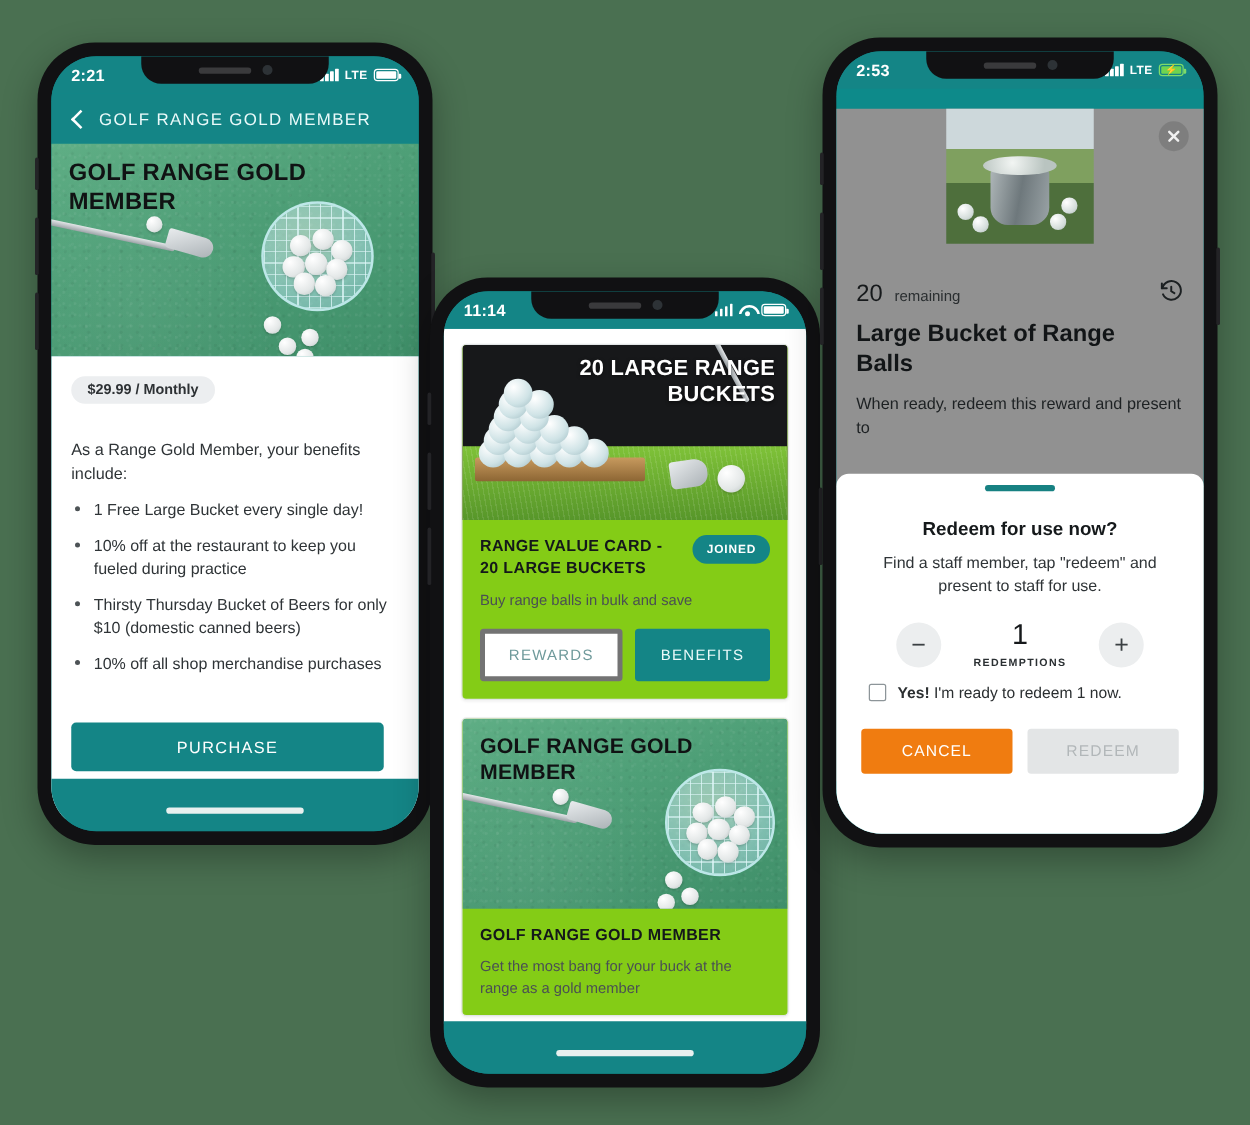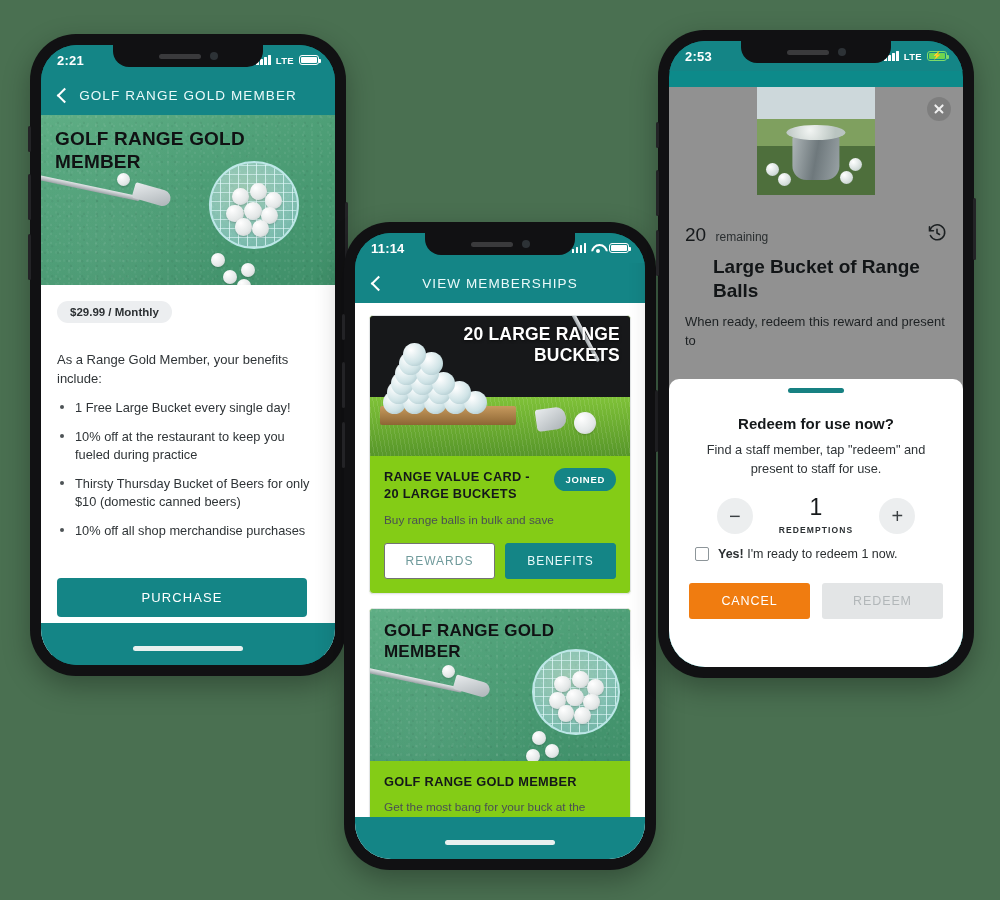--- a/index.html
+++ b/index.html
@@ -191,21 +191,21 @@
     font-size:12.8px; font-weight:800; color:#14181a;
     letter-spacing:.3px; line-height:1.35; padding-right:8px;
   }
   .badge {
     background:#148586; color:#fff; font-size:9.5px; font-weight:800;
     letter-spacing:.7px; border-radius:12px; padding:6px 11px; white-space:nowrap;
   }
   .card-sub { font-size:11.8px; color:#4a5053; margin-top:9px; line-height:1.4; }
   .card-actions { display:flex; gap:10px; margin-top:15px; }
   .btn-outline {
-    flex:1; background:#fff; border:1px solid #737373; color:#6f9a9b;
+    flex:1; background:#fff; border:4px solid #737373; color:#6f9a9b;
     padding:10px 0; border-radius:3px; font-size:12px; letter-spacing:1px;
     cursor:pointer; font-family:inherit; text-align:center;
   }
   .btn-fill {
     flex:1; background:#148586; border:1px solid #148586; color:#eafafa;
     padding:10px 0; border-radius:3px; font-size:12px; letter-spacing:1px;
     cursor:pointer; font-family:inherit; text-align:center;
   }
 
   
@@ -399,24 +399,20 @@
               <i></i>
               <i></i>
             </span>
           <span class="wifi"></span>
           <span class="batt">
               <span class="fill"></span>
             </span>
         </span>
       </div>
 
-      <div class="navbar">
-        <span class="nav-back"></span>
-        <span class="nav-title">VIEW MEMBERSHIPS</span>
-      </div>
 
       <div class="screen-body" style="height:556px; padding:12px 14px 0; overflow:hidden;">
 
         <div class="card">
           <div class="bucketimg" style="height:140px;">
             <div class="bi-grass"></div>
             <div class="bi-title" style="width:168px;">20 LARGE RANGE BUCKETS</div>
             <div class="bi-tray"></div>
             <div class="bi-pyr">
               <span style="left:2%;bottom:0;width:17%;padding-top:17%;"></span>
@@ -536,21 +532,21 @@
           </span>
           <span style="display:inline-block;">
             <svg width="20" height="20" viewBox="0 0 24 24" fill="none" stroke="#1c2022" stroke-width="1.9" stroke-linecap="round">
               <path d="M3.5 9a9 9 0 1 1 .6 6"></path>
               <path d="M3 4.5V9.2h4.7"></path>
               <path d="M12 7.6V12l3 1.8"></path>
             </svg>
           </span>
         </div>
 
-        <div class="p3-h1" style="max-width:245px;margin-left:28px;">Large Bucket of Range Balls</div>
+        <div class="p3-h1" style="max-width:245px;">Large Bucket of Range Balls</div>
         <div class="p3-desc">When ready, redeem this reward and present to</div>
 
         <div class="sheet" style="height:292px;">
           <div class="grabber"></div>
           <div class="sheet-h">Redeem for use now?</div>
           <div class="sheet-p">Find a staff member, tap "redeem" and present to staff for use.</div>
 
           <div class="stepper">
             <button class="rnd">−</button>
             <div class="qty-wrap">

